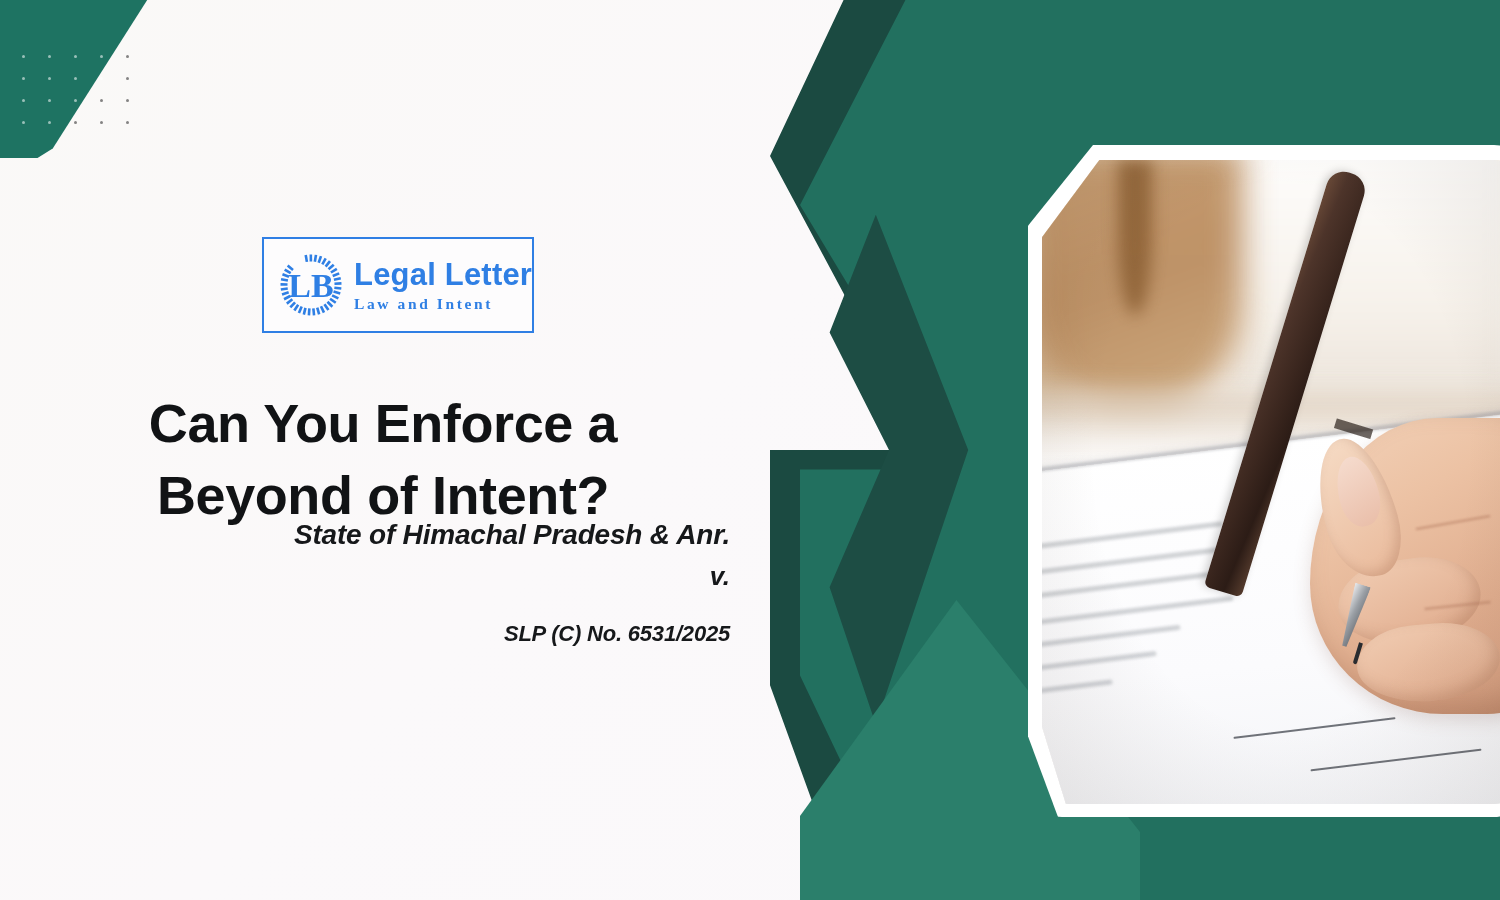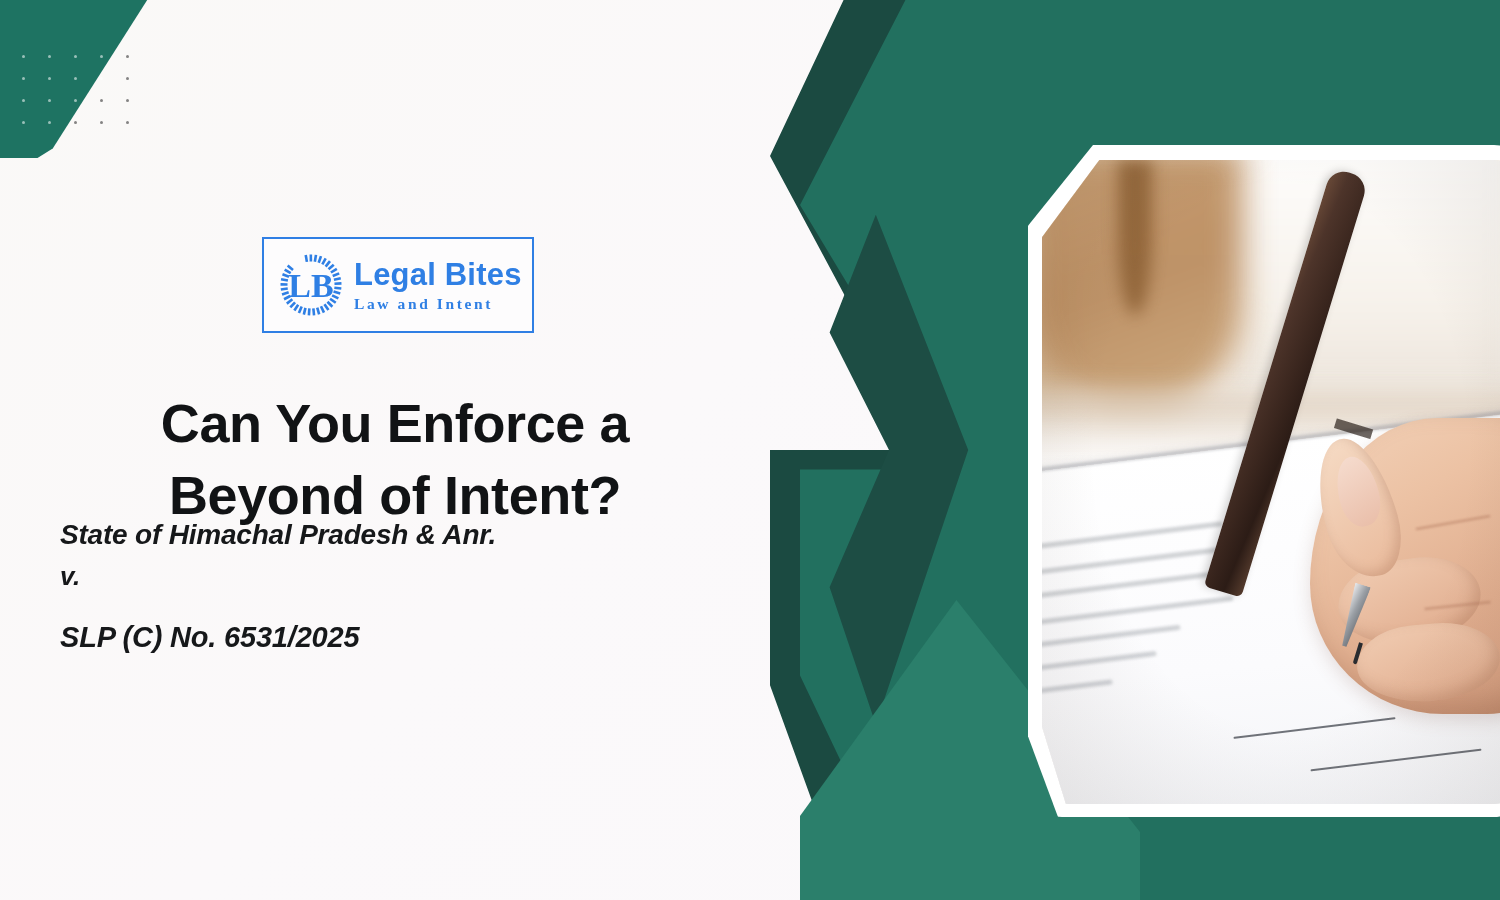--- a/index.html
+++ b/index.html
@@ -367,55 +367,55 @@
     font-size: 15.5px;
     font-weight: bold;
     color: #2f7fe4;
     letter-spacing: 2.6px;
     margin-top: 6px;
     white-space: nowrap;
   }
 
   .headline {
     position: absolute;
-    left: 60px;
+    left: 48px;
     top: 352px;
     width: 670px;
     text-align: center;
     font-size: 54px;
     line-height: 1.33;
     font-weight: bold;
     color: #111315;
     letter-spacing: -.4px;
   }
 
   .case-block {
     position: absolute;
     left: 60px;
     top: 513px;
     width: 670px;
-    text-align: left;
+    text-align: right;
     color: #16181a;
   }
   .case-party {
     font-size: 28px;
     font-style: italic;
     font-weight: bold;
     line-height: 1.55;
     letter-spacing: -.2px;
   }
   .case-vs {
     font-size: 26px;
     font-style: italic;
     font-weight: bold;
     line-height: 1.55;
   }
   .case-slp {
     margin-top: 24px;
-    font-size: 29px;
+    font-size: 22px;
     font-style: italic;
     font-weight: bold;
     letter-spacing: -.2px;
   }
 </style>
 </head>
 <body>
 
 <div class="poster">
 
@@ -532,21 +532,21 @@
               <line x1="9.51" y1="32.50" x2="2.51" y2="32.35"></line>
               <line x1="9.92" y1="28.55" x2="3.05" y2="27.23"></line>
               <line x1="11.00" y1="24.73" x2="4.45" y2="22.27"></line>
               <line x1="12.71" y1="21.14" x2="6.67" y2="17.61"></line>
               <line x1="15.00" y1="17.89" x2="9.64" y2="13.39"></line>
             </g>
           <text x="33" y="45" text-anchor="middle" font-family="Liberation Serif, serif" font-size="34" font-weight="bold" fill="#2f7fe4">LB</text>
         </svg>
       </div>
       <div class="logo-text">
-        <div class="logo-name">Legal Bites</div>
+        <div class="logo-name">Legal Letter</div>
         <div class="logo-tag">Law and Intent</div>
       </div>
     </div>
 
     <h1 class="headline">
       <span>Can You Enforce a</span><br>
       <span>Beyond of Intent?</span>
     </h1>
 
     <div class="case-block">

